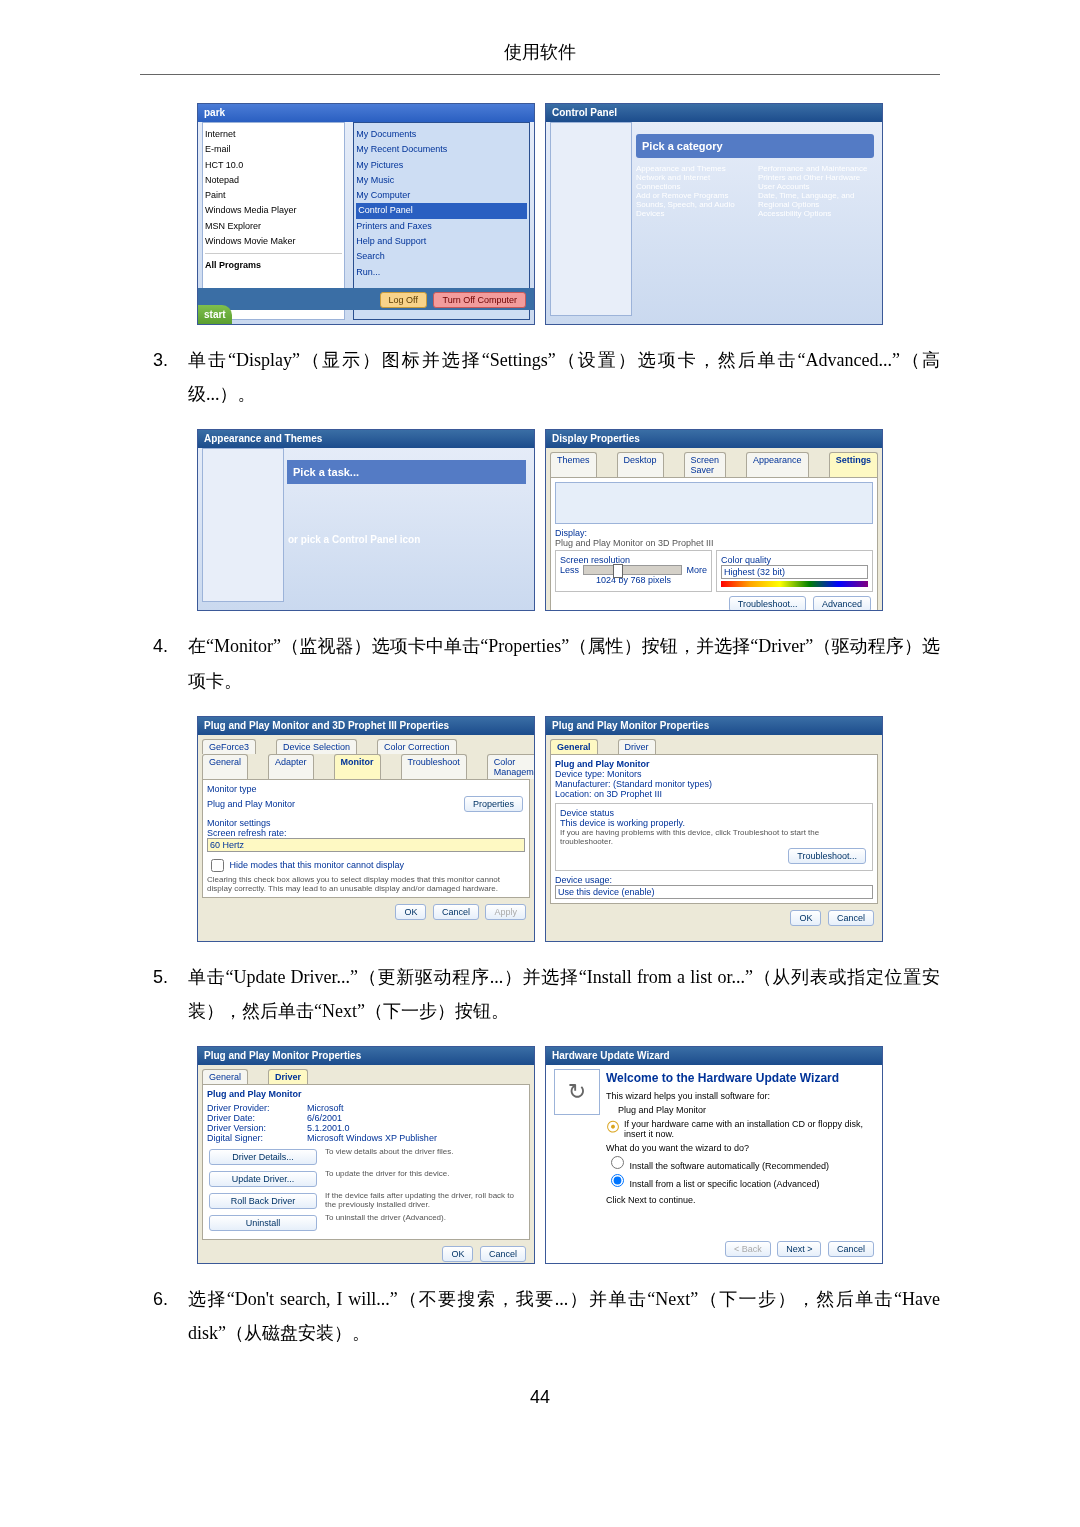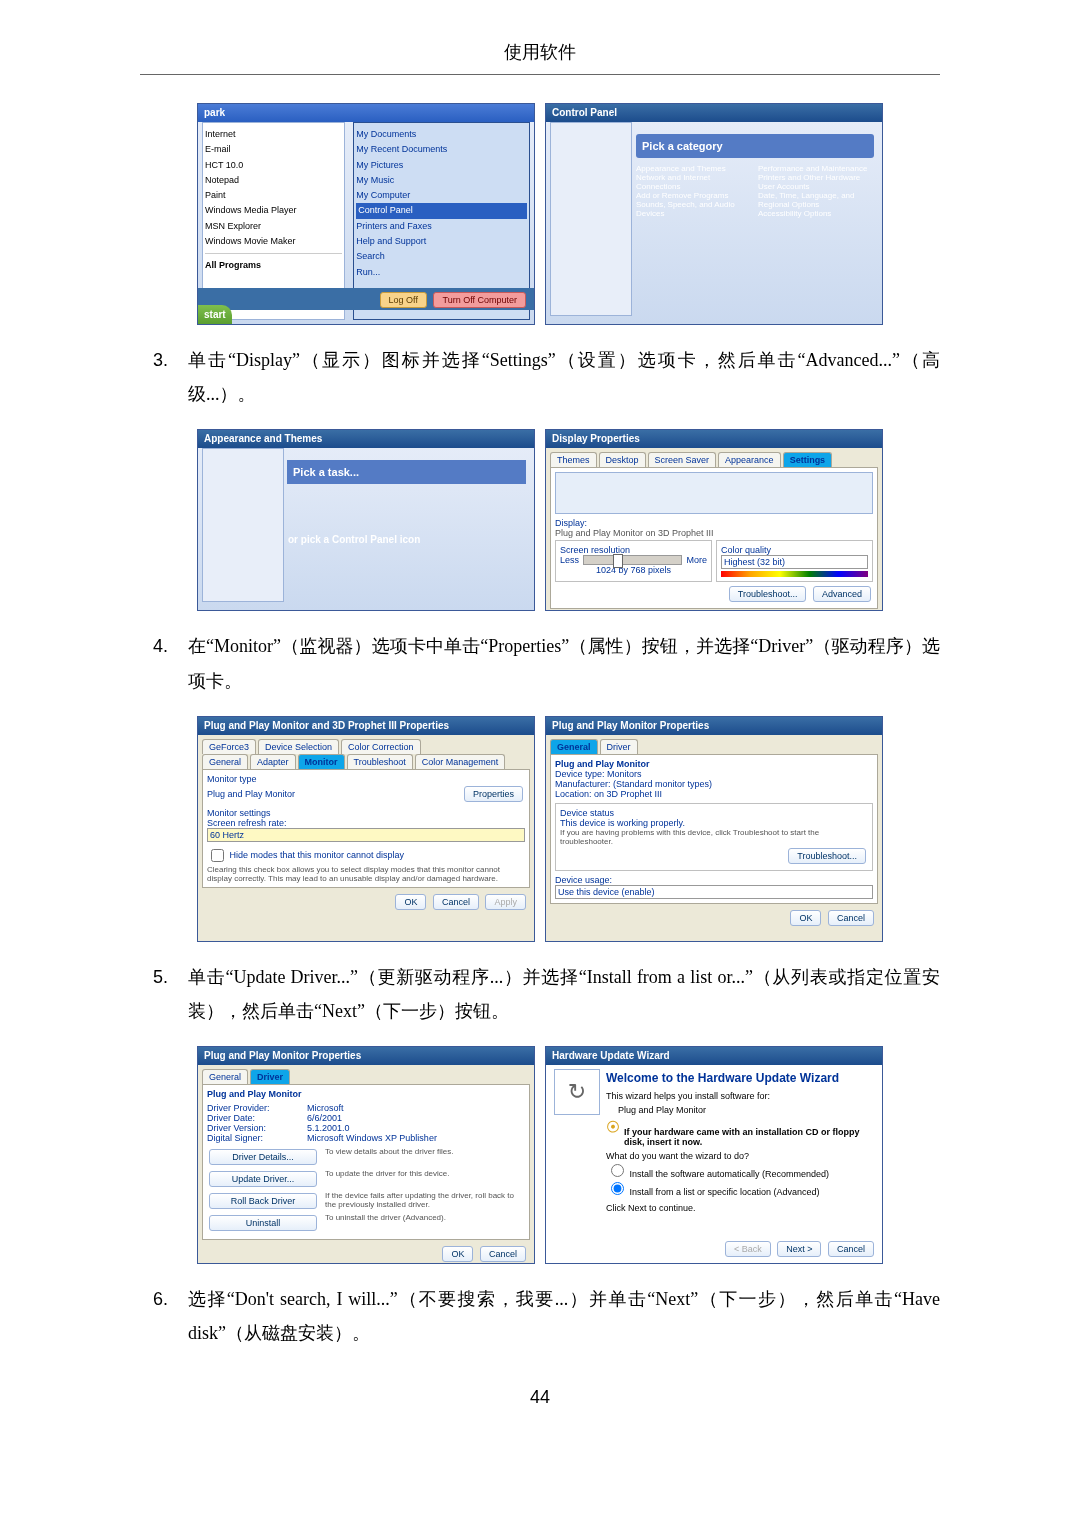--- a/index.html
+++ b/index.html
@@ -80,28 +80,28 @@
   
   .sidebar {
     position:absolute; left:4px; top:22px; bottom:4px; width:42%;
     background:#fff; border:1px solid #9cb3d9;
   }
   .mainpane {
     position:absolute; right:4px; top:22px; bottom:4px; width:52%;
     background:#4372c4; border:1px solid #2a4f8f;
   }
   .tab-row {
-    display:flex; gap:2px; padding:4px 4px 0 4px; background:#ece9d8;
+    display:flex; gap:20px; padding:4px 4px 0 4px; background:#ece9d8;
     font-size:9px;
   }
   .tab {
     border:1px solid #aca899; border-bottom:none;
     background:#f5f5f0; padding:2px 6px; border-radius:3px 3px 0 0;
   }
-  .tab.active { background:#0ea5e9; font-weight:bold; }
+  .tab.active { background:#fef9c3; font-weight:bold; }
   .fieldset {
     border:1px solid #c0c0c0; margin:4px; padding:4px; background:#fff;
   }
   .btn {
     display:inline-block; border:1px solid #9cb3d9;
     background:linear-gradient(180deg,#fff,#e6effa);
     border-radius:3px; padding:2px 8px; font-size:9px; color:#003366;
     margin:2px;
   }
 </style>
@@ -336,21 +336,21 @@
       </div>
     </div>
     <div class="placeholder" style="width:336px;height:216px;background:#fff;">
       <div class="ph-titlebar">Hardware Update Wizard</div>
       <div style="padding:6px 8px 4px 60px;font-size:9px;color:#000;">
         <div style="color:#003399;font-weight:bold;font-size:12px;">Welcome to the Hardware Update Wizard</div>
         <div style="margin-top:6px;">This wizard helps you install software for:</div>
         <div style="margin:4px 0 4px 12px;">Plug and Play Monitor</div>
         <div style="display:flex;gap:4px;align-items:flex-start;margin:4px 0;">
           <span style="color:#daa520;font-size:14px;">⦿</span>
-          <span style="font-weight:bold;margin-top:8px;">If your hardware came with an installation CD or floppy disk, insert it now.</span>
+          <span style="font-weight:normal;">If your hardware came with an installation CD or floppy disk, insert it now.</span>
         </div>
         <div style="margin-top:4px;">What do you want the wizard to do?</div>
         <div><input type="radio" style=""> <span>Install the software automatically (Recommended)</span></div>
         <div><input type="radio" checked="" style=""> <span>Install from a list or specific location (Advanced)</span></div>
         <div style="margin-top:6px;">Click Next to continue.</div>
       </div>
       <div style="position:absolute;left:8px;top:22px;width:44px;height:44px;border:1px solid #9cb3d9;background:#fff;display:flex;align-items:center;justify-content:center;font-size:22px;color:#666;">↻</div>
       <div style="position:absolute;right:6px;bottom:4px;">
         <span class="btn" style="color:#aaa;">&lt; Back</span>
         <span class="btn">Next &gt;</span>

